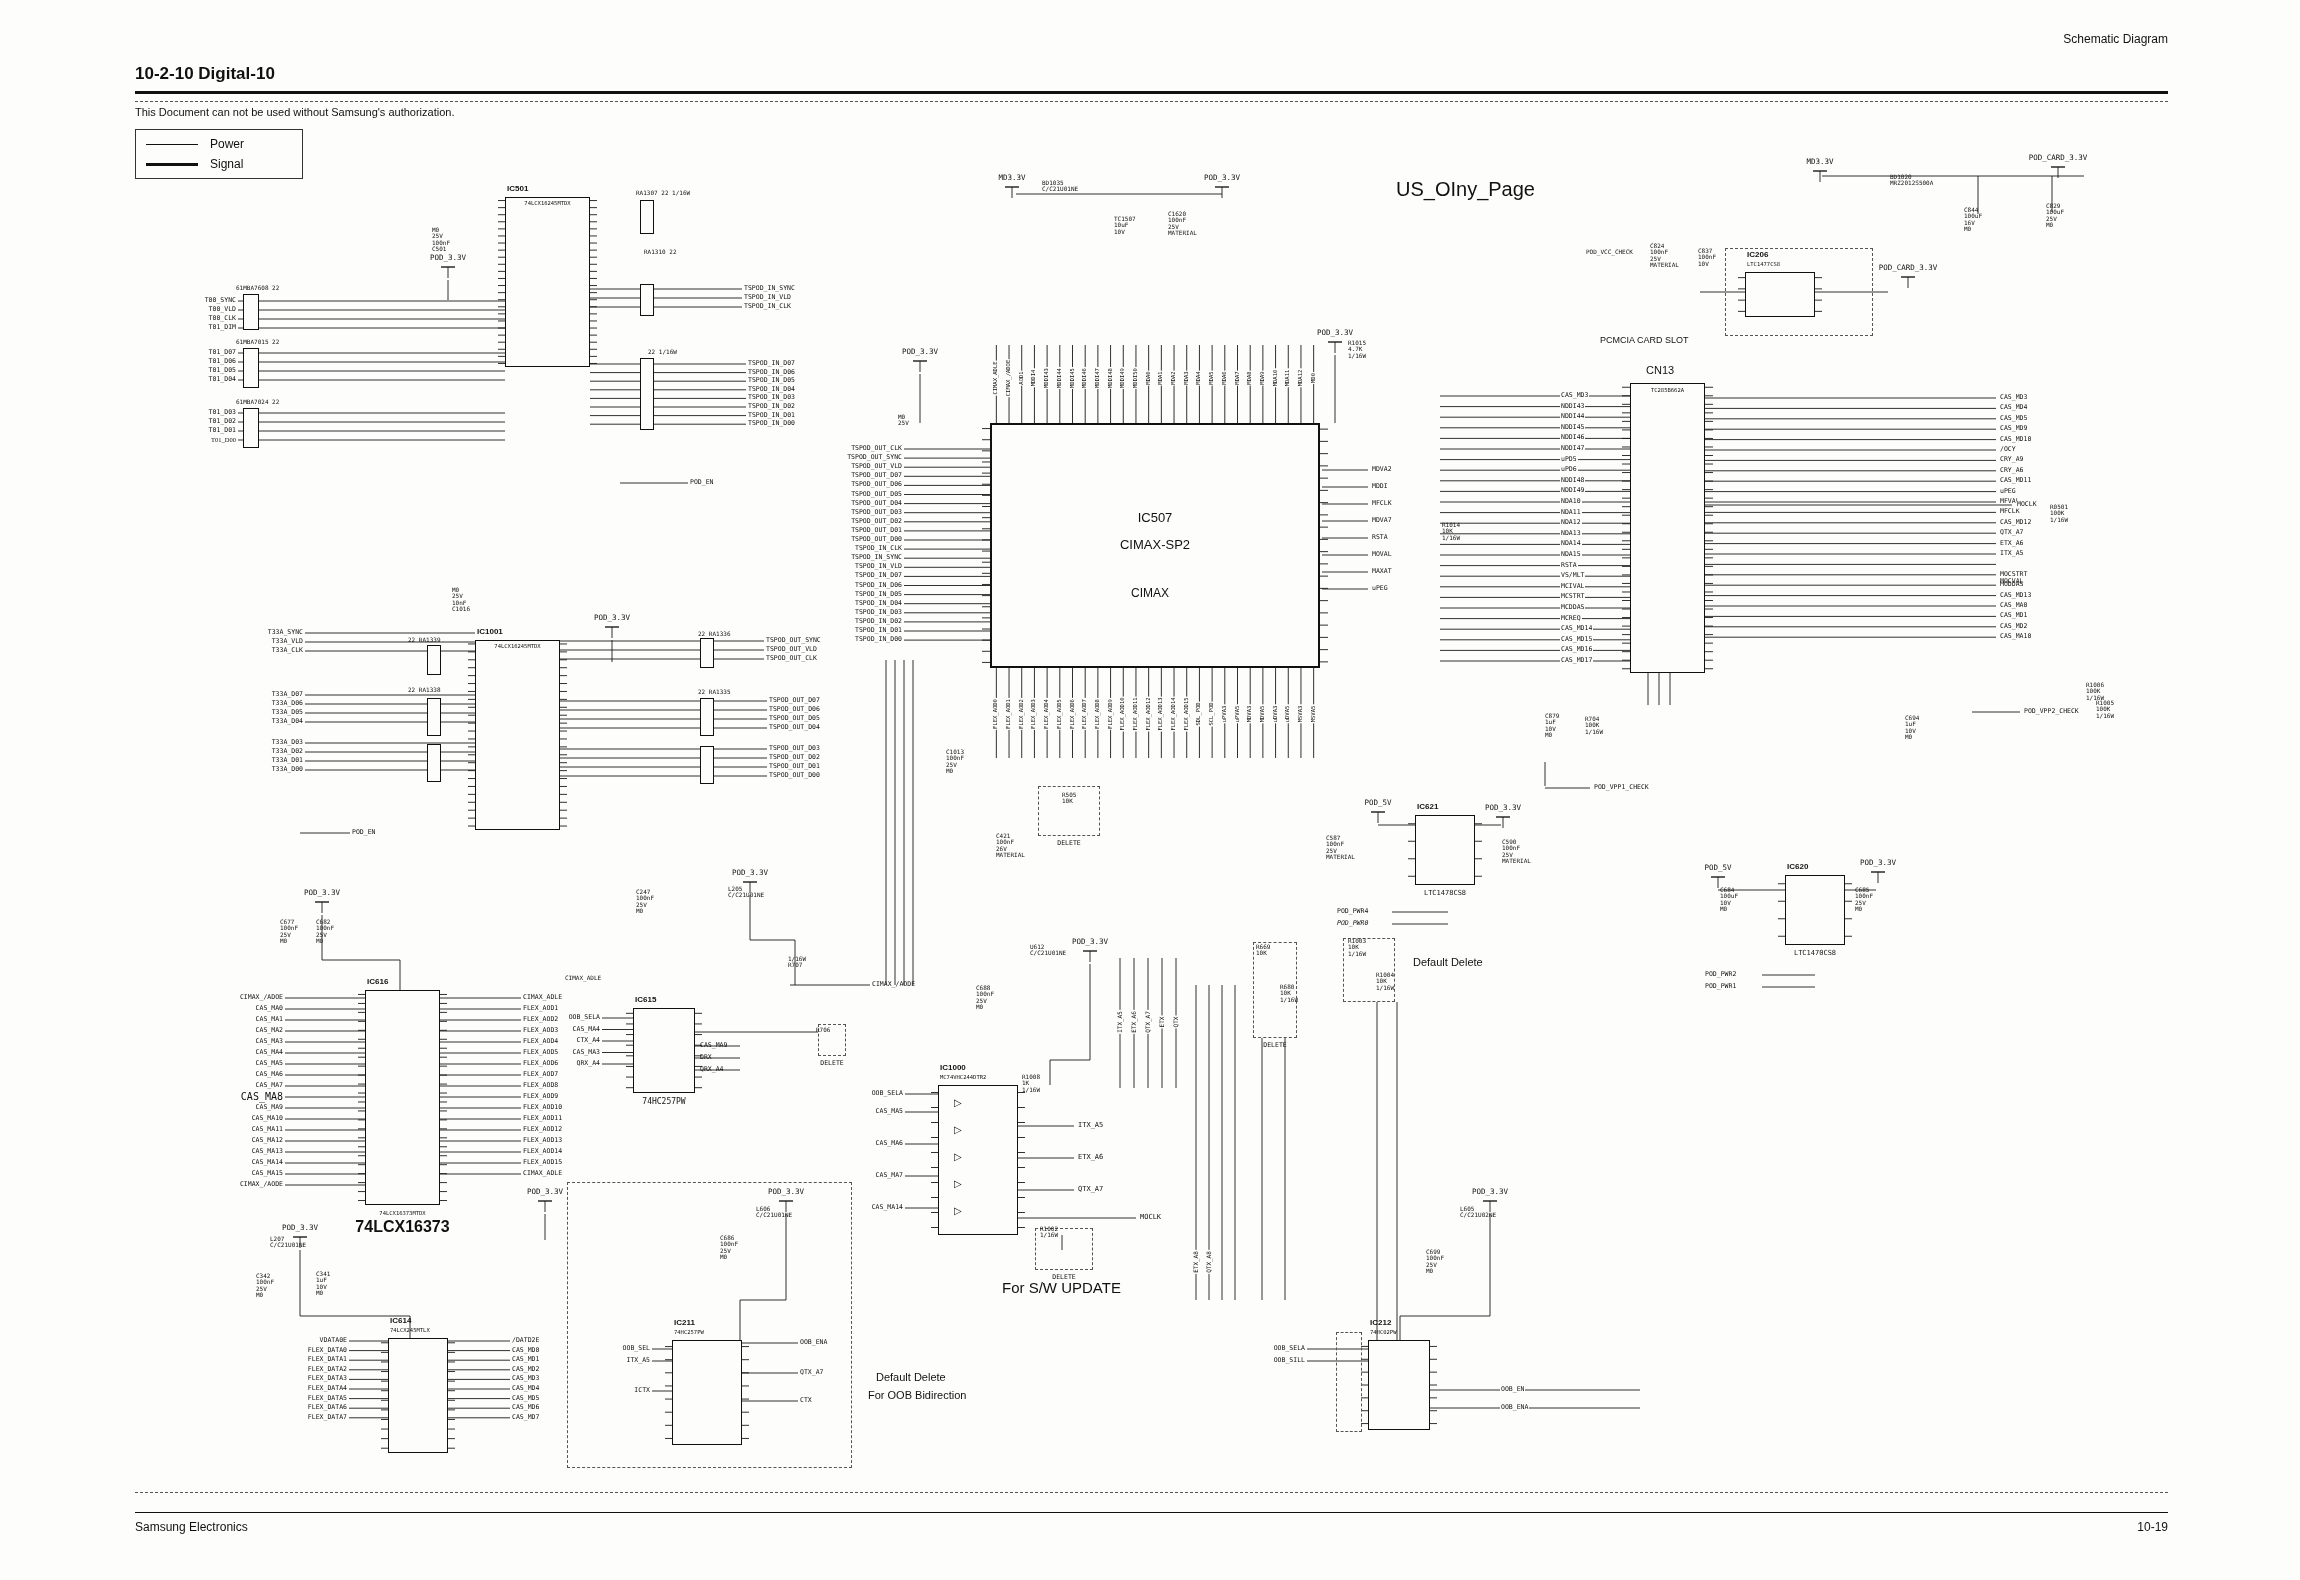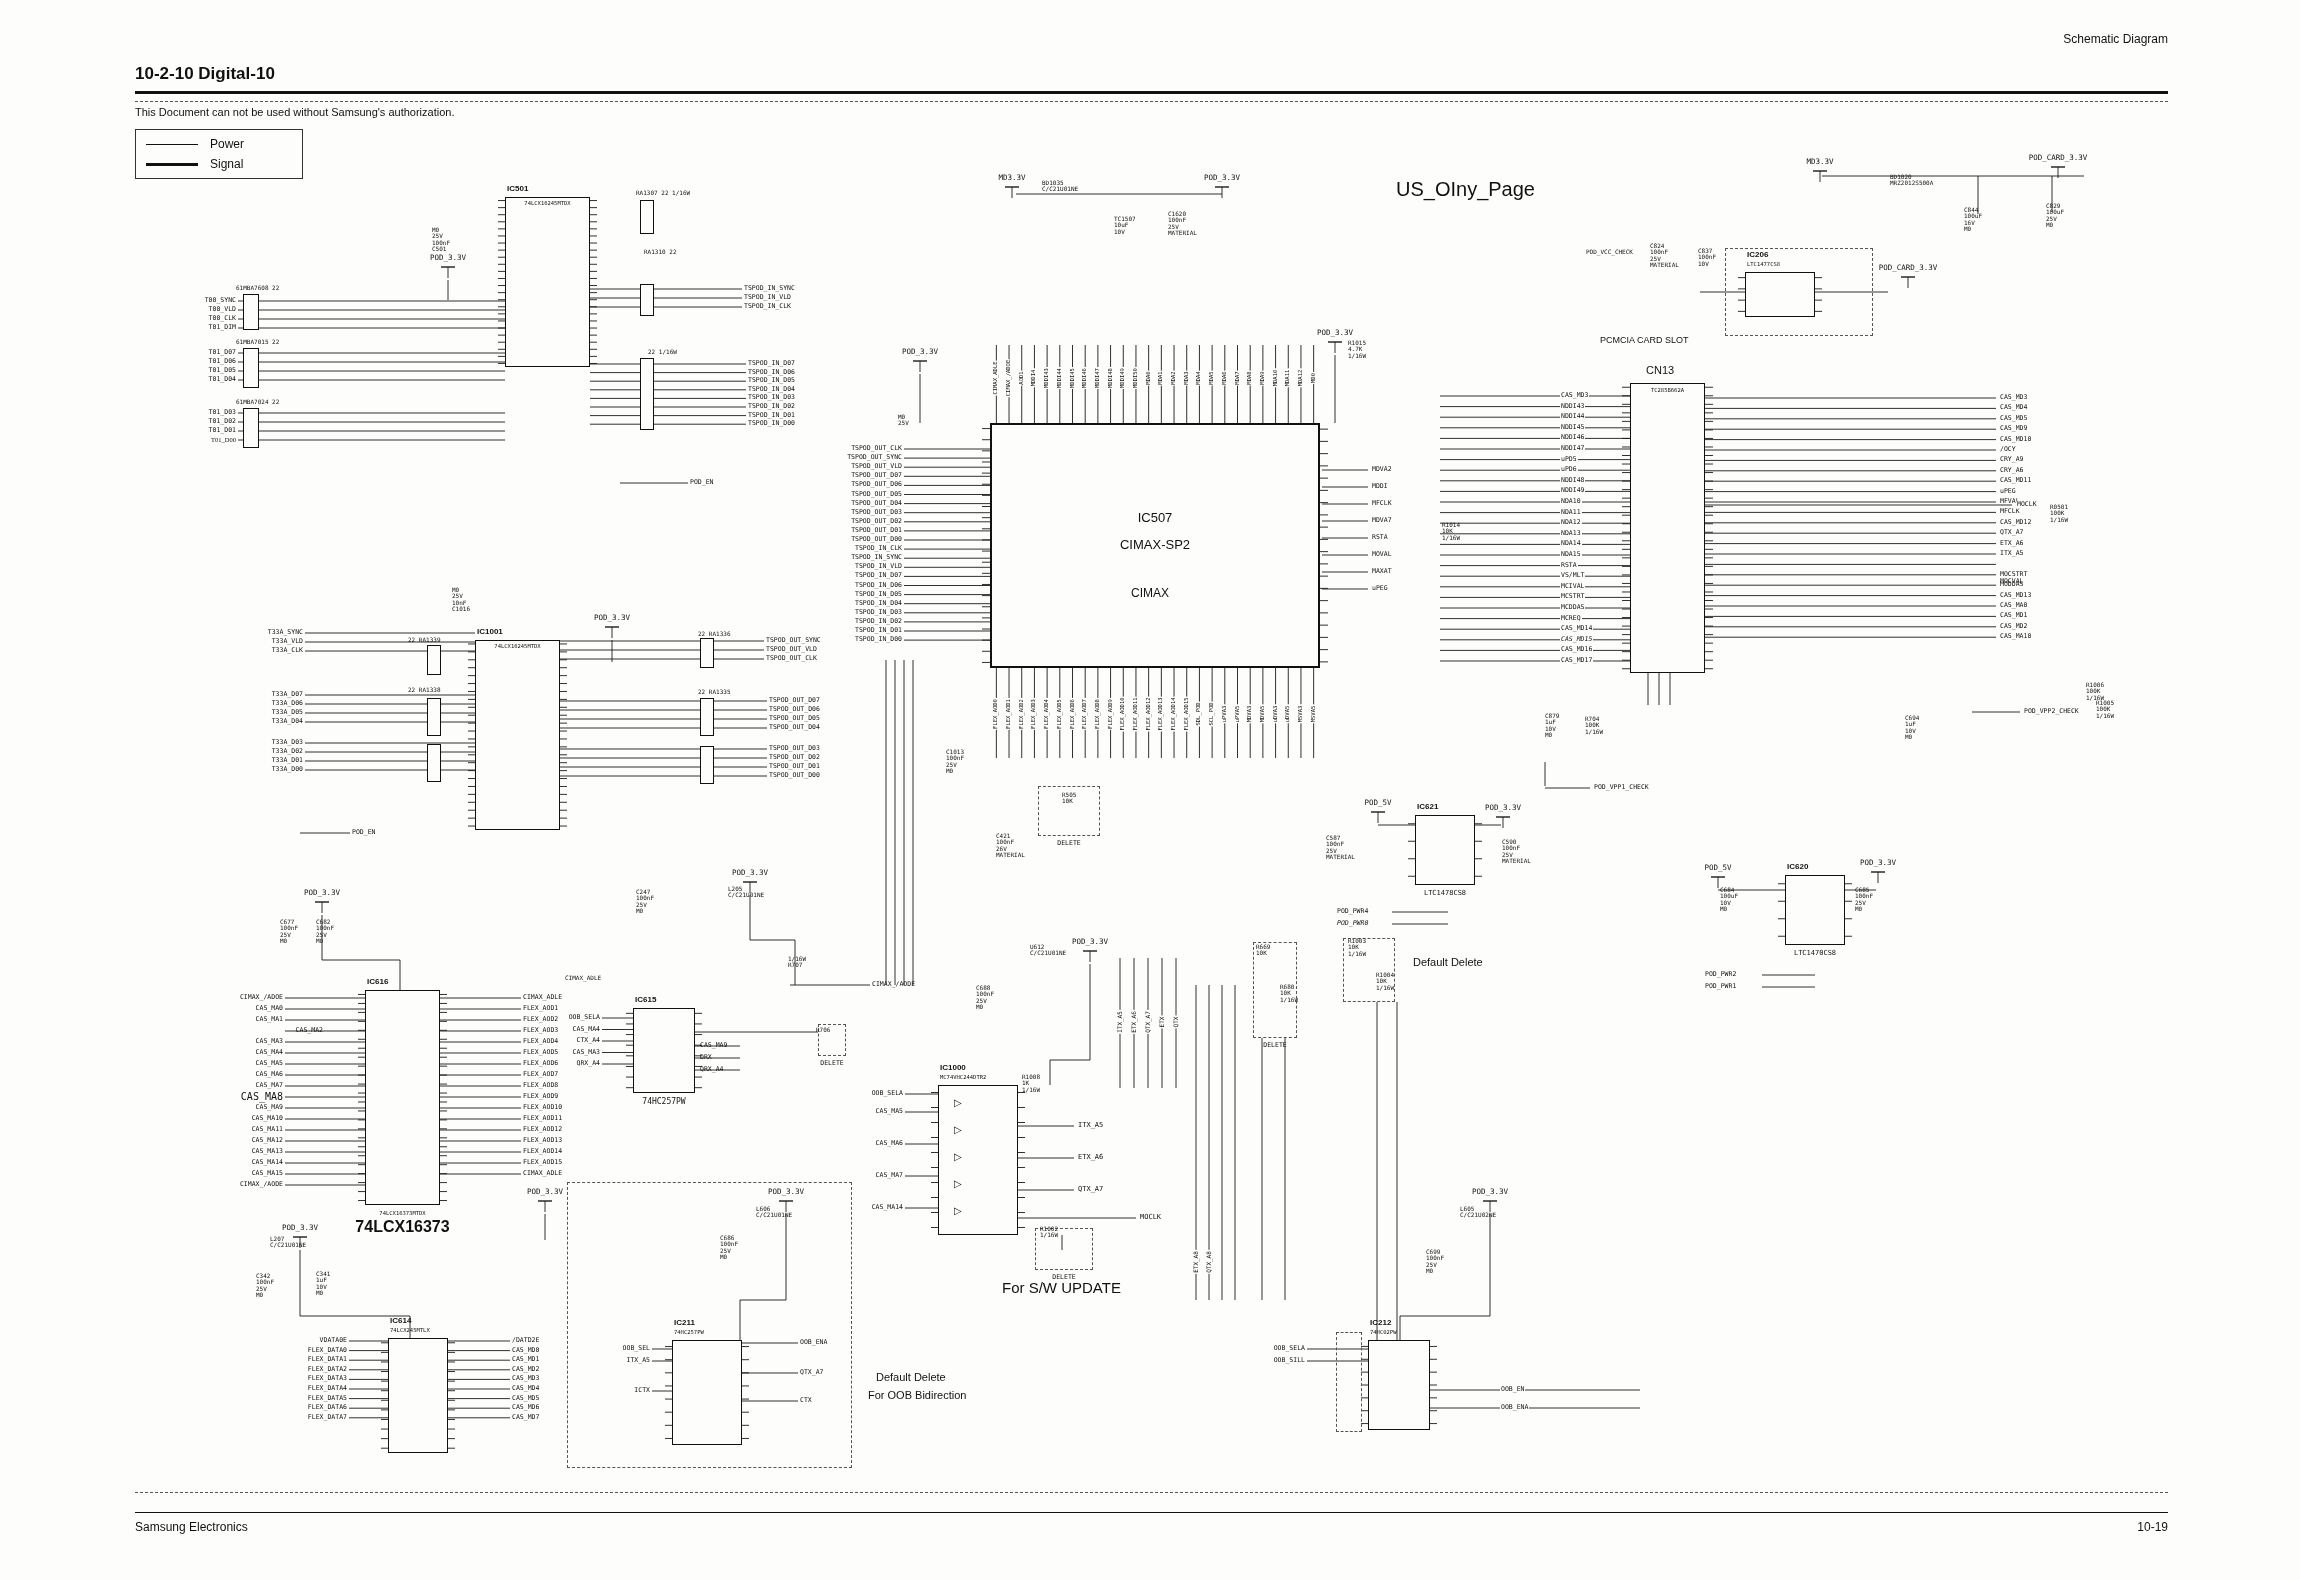--- a/index.html
+++ b/index.html
@@ -887,21 +887,21 @@
     <span class="t mono bg" style="left: 1560px; top: 533.8px; font-size: 6.5px;">NDA13</span>
     <span class="t mono bg" style="left: 1560px; top: 544.4px; font-size: 6.5px;">NDA14</span>
     <span class="t mono bg" style="left: 1560px; top: 555px; font-size: 6.5px;">NDA15</span>
     <span class="t mono bg" style="left: 1560px; top: 565.6px; font-size: 6.5px;">RSTA</span>
     <span class="t mono bg" style="left: 1560px; top: 576.2px; font-size: 6.5px;">VS/MLT</span>
     <span class="t mono bg" style="left: 1560px; top: 586.8px; font-size: 6.5px;">MCIVAL</span>
     <span class="t mono bg" style="left: 1560px; top: 597.4px; font-size: 6.5px;">MCSTRT</span>
     <span class="t mono bg" style="left: 1560px; top: 608px; font-size: 6.5px;">MCDDAS</span>
     <span class="t mono bg" style="left: 1560px; top: 618.6px; font-size: 6.5px;">MCREQ</span>
     <span class="t mono bg" style="left: 1560px; top: 629.2px; font-size: 6.5px;">CAS_MD14</span>
-    <span class="t mono bg" style="left: 1560px; top: 639.8px; font-size: 6.5px; font-style: italic;">CAS_MD15</span>
+    <span class="t mono bg" style="left: 1560px; top: 639.8px; font-size: 6.5px;">CAS_MD15</span>
     <span class="t mono bg" style="left: 1560px; top: 650.4px; font-size: 6.5px;">CAS_MD16</span>
     <span class="t mono bg" style="left: 1560px; top: 661px; font-size: 6.5px;">CAS_MD17</span>
     <span class="t mono" style="left: 2000px; top: 398px; font-size: 6.5px;">CAS_MD3</span>
     <span class="t mono" style="left: 2000px; top: 408.4px; font-size: 6.5px;">CAS_MD4</span>
     <span class="t mono" style="left: 2000px; top: 418.8px; font-size: 6.5px;">CAS_MD5</span>
     <span class="t mono" style="left: 2000px; top: 429.2px; font-size: 6.5px;">CAS_MD9</span>
     <span class="t mono" style="left: 2000px; top: 439.6px; font-size: 6.5px;">CAS_MD10</span>
     <span class="t mono" style="left: 2000px; top: 450px; font-size: 6.5px;">/OCY</span>
     <span class="t mono" style="left: 2000px; top: 460.4px; font-size: 6.5px;">CRY_A9</span>
     <span class="t mono" style="left: 2000px; top: 470.8px; font-size: 6.5px;">CRY_A6</span>
@@ -918,21 +918,21 @@
     <span class="t mono" style="left: 2000px; top: 585.2px; font-size: 6.5px;">MODDAS</span>
     <span class="t mono" style="left: 2000px; top: 595.6px; font-size: 6.5px;">CAS_MD13</span>
     <span class="t mono" style="left: 2000px; top: 606px; font-size: 6.5px;">CAS_MA0</span>
     <span class="t mono" style="left: 2000px; top: 616.4px; font-size: 6.5px;">CAS_MD1</span>
     <span class="t mono" style="left: 2000px; top: 626.8px; font-size: 6.5px;">CAS_MD2</span>
     <span class="t mono" style="left: 2000px; top: 637.2px; font-size: 6.5px;">CAS_MA10</span>
     <span class="t mono bg" style="left: 2016px; top: 505px; font-size: 6.5px;">MOCLK</span>
     <span class="t r mono" style="left: 283px; top: 998px; font-size: 6.5px;">CIMAX_/ADOE</span>
     <span class="t r mono" style="left: 283px; top: 1009px; font-size: 6.5px;">CAS_MA0</span>
     <span class="t r mono" style="left: 283px; top: 1020px; font-size: 6.5px;">CAS_MA1</span>
-    <span class="t r mono" style="left: 283px; top: 1031px; font-size: 6.5px; margin-left: 40px;">CAS_MA2</span>
+    <span class="t r mono" style="left: 283px; top: 1031px; font-size: 6.5px;">CAS_MA2</span>
     <span class="t r mono" style="left: 283px; top: 1042px; font-size: 6.5px;">CAS_MA3</span>
     <span class="t r mono" style="left: 283px; top: 1053px; font-size: 6.5px;">CAS_MA4</span>
     <span class="t r mono" style="left: 283px; top: 1064px; font-size: 6.5px;">CAS_MA5</span>
     <span class="t r mono" style="left: 283px; top: 1075px; font-size: 6.5px;">CAS_MA6</span>
     <span class="t r mono" style="left: 283px; top: 1086px; font-size: 6.5px;">CAS_MA7</span>
     <span class="t r mono" style="left: 283px; top: 1097px; font-size: 10px;">CAS_MA8</span>
     <span class="t r mono" style="left: 283px; top: 1108px; font-size: 6.5px;">CAS_MA9</span>
     <span class="t r mono" style="left: 283px; top: 1119px; font-size: 6.5px;">CAS_MA10</span>
     <span class="t r mono" style="left: 283px; top: 1130px; font-size: 6.5px;">CAS_MA11</span>
     <span class="t r mono" style="left: 283px; top: 1141px; font-size: 6.5px;">CAS_MA12</span>

